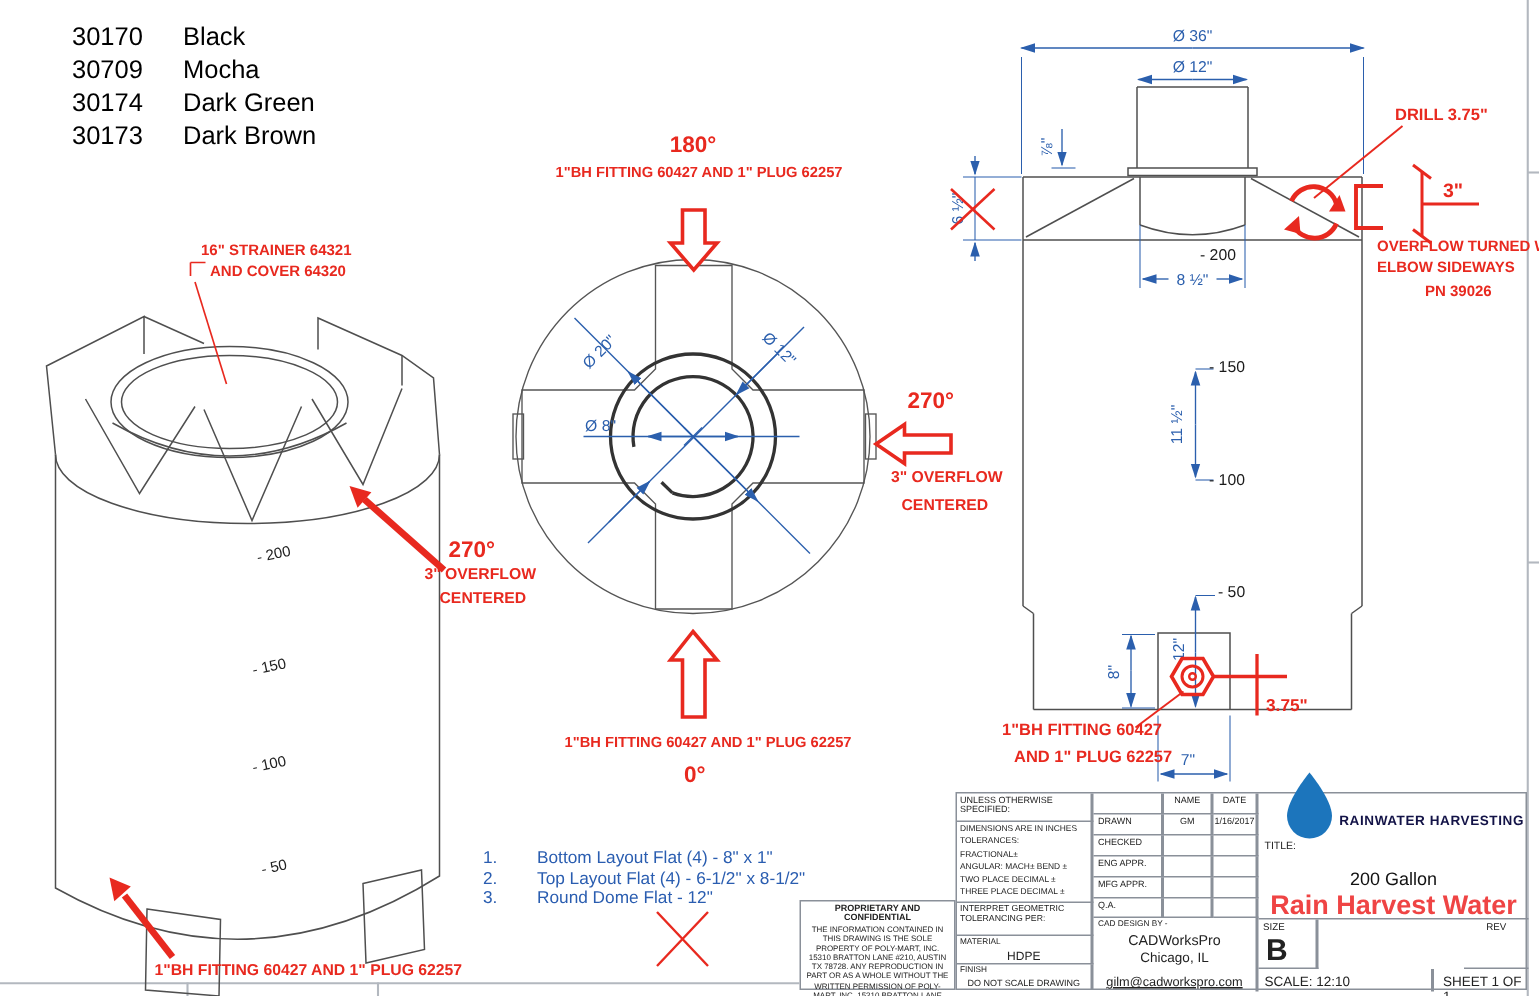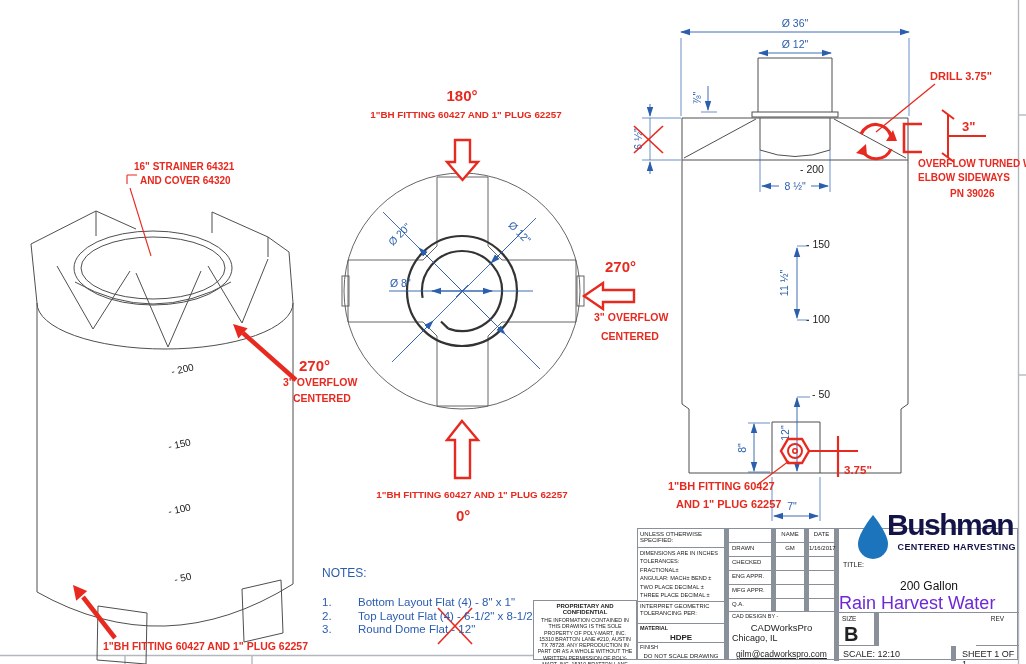--- a/index.html
+++ b/index.html
@@ -18,58 +18,76 @@
   .note-row{display:flex;height:13.5px;line-height:13.5px;}
   .note-num{width:36px;}
   
   .tb{position:absolute;left:533px;top:528px;width:485px;height:132px;font-size:6px;color:#222;}
   .tb .cell{position:absolute;box-sizing:border-box;border-color:#8a9099;}
   .prop{position:absolute;left:0;top:72px;width:104px;height:60px;border:1px solid #8a9099;
         box-sizing:border-box;padding:2px 3px;background:#fff;}
   .prop-title{font-size:6px;font-weight:bold;text-align:center;margin-bottom:2px;}
   .prop-body{font-size:5.3px;line-height:6.3px;text-align:center;}
   .main-tb{position:absolute;left:104px;top:0;width:381px;height:132px;border:1px solid #8a9099;box-sizing:border-box;}
-  .bb{border-bottom:1px solid #8a9099;} .br{border-right:5px solid #f97316;}
+  .bb{border-bottom:1px solid #8a9099;} .br{border-right:2px solid #f97316;}
   .spec-head{left:0;top:0;width:91px;height:19px;padding:2px 2px;}
   .spec-tol{left:0;top:19px;width:91px;height:54px;padding:1px 2px;font-size:5.6px;line-height:8.4px;}
   .spec-int{left:0;top:73px;width:91px;height:22px;padding:1px 2px;font-size:5.8px;line-height:7px;}
-  .spec-mat{left:0;top:95px;width:91px;height:19px;padding:1px 2px;font-size:5.5px;font-weight:bold;}
+  .spec-mat{left:0;top:95px;width:91px;height:19px;padding:1px 2px;font-size:5.5px;}
   .spec-fin{left:0;top:114px;width:91px;height:17px;padding:1px 2px;font-size:5.5px;}
   .mat-val{text-align:center;font-size:8px;margin-top:2px;}
   .dns{position:absolute;left:0;bottom:1px;width:100%;text-align:center;font-size:6px;}
   .ap-label{left:91px;width:47px;height:14px;padding:2px 0 0 3px;}
   .ap-name{left:138px;width:33px;height:14px;text-align:center;padding-top:2px;}
   .ap-date{left:171px;width:30px;height:14px;text-align:center;padding-top:2px;}
   .cad{left:91px;top:83px;width:110px;height:49px;padding:1px 3px;}
   .cad-co{text-align:center;font-size:9.5px;margin-top:3px;}
-  .cad-city{text-align:left;font-size:9px;}
+  .cad-city{text-align:center;font-size:9px;}
   .cad-email{text-align:center;font-size:8.5px;margin-top:6px;text-decoration:underline;}
   .cC{left:201px;width:180px;}
   .title-area{top:0;height:84px;}
   .title-label{position:absolute;left:4px;top:32px;font-size:7px;}
   .prod1{position:absolute;left:0;top:50px;width:100%;text-align:center;font-size:12px;color:#111;}
-  .prod2{position:absolute;left:0;top:64px;width:100%;text-align:left;font-size:18px;font-weight:normal;color:#6d28d9;}
+  .prod2{position:absolute;left:0;top:64px;width:100%;text-align:center;font-size:18px;font-weight:bold;color:#ef4444;}
   .size-cell{left:201px;top:84px;width:40px;height:33px;padding:2px 0 0 3px;font-size:6.5px;}
   .size-val{font-size:20px;font-weight:bold;margin:1px 0 0 2px;}
   .dwg-cell{left:241px;top:84px;width:97px;height:33px;padding:2px 0 0 3px;font-size:6.5px;}
   .dwg-val{font-size:19px;font-weight:bold;text-align:center;margin-top:0px;}
   .rev-cell{left:338px;top:84px;width:43px;height:33px;padding:2px 0 0 0;font-size:6.5px;text-align:center;}
   .scale-cell{left:201px;top:117px;width:117px;height:15px;padding:3px 0 0 4px;font-size:9px;}
   .sheet-cell{left:318px;top:117px;width:63px;height:15px;padding:3px 0 0 6px;font-size:9px;}
   
   .logo{position:absolute;left:853px;top:512px;width:165px;height:52px;}
   .logo-name{position:absolute;left:34px;top:-4px;font-size:30px;font-weight:bold;color:#131347;letter-spacing:-1.5px;}
   .logo-drop{position:absolute;left:2px;top:2px;}
   .logo-tag{position:absolute;right:2px;top:30px;font-size:9px;font-weight:bold;color:#131347;letter-spacing:.4px;}
 </style>
 </head>
 <body>
 
 <div id="sheet">
 
+  <div class="color-list">
+    <div class="color-row">
+        <span class="color-code">30170</span>
+        <span>Black</span>
+      </div>
+    <div class="color-row">
+        <span class="color-code">30709</span>
+        <span>Mocha</span>
+      </div>
+    <div class="color-row">
+        <span class="color-code">30174</span>
+        <span>Dark Green</span>
+      </div>
+    <div class="color-row">
+        <span class="color-code">30173</span>
+        <span>Dark Brown</span>
+      </div>
+  </div>
 
   <svg id="drawing" width="1026" height="664" viewBox="0 0 1026 664">
     <defs>
       <marker id="mb" markerWidth="10" markerHeight="8" refX="9" refY="4" orient="auto" markerUnits="userSpaceOnUse">
         <path d="M0,0.8 L10,4 L0,7.2 Z" fill="#2b5fad"></path>
       </marker>
     </defs>
 
     <g stroke="#b3b8bf" stroke-width="1.4">
       <line x1="0" y1="655.5" x2="533" y2="655.5"></line>
@@ -266,21 +284,20 @@
       <line x1="634" y1="153" x2="663" y2="126" stroke="#e8291f" stroke-width="1.7"></line>
     </g>
 
     <g stroke="#e8291f" stroke-width="1.6">
       <line x1="438" y1="608" x2="472" y2="644"></line>
       <line x1="438" y1="644" x2="472" y2="608"></line>
     </g>
   </svg>
 
   <div class="notes">
-    <div class="notes-title">NOTES:</div>
     <div class="note-row">
         <span class="note-num">1.</span>
         <span>Bottom Layout Flat (4) - 8" x 1"</span>
       </div>
     <div class="note-row">
         <span class="note-num">2.</span>
         <span>Top Layout Flat (4) - 6-1/2" x 8-1/2"</span>
       </div>
     <div class="note-row">
         <span class="note-num">3.</span>
@@ -351,17 +368,16 @@
       <div class="cell rev-cell bb">REV</div>
       <div class="cell scale-cell br">SCALE: 12:10</div>
       <div class="cell sheet-cell">SHEET 1 OF 1</div>
     </div>
   </div>
 
   <div class="logo">
     <svg class="logo-drop" width="36" height="46" viewBox="0 0 36 46">
       <path d="M18,1 C18,1 3,19 3,30 a15,15 0 0 0 30,0 C33,19 18,1 18,1 Z" fill="#1c75bc"></path>
     </svg>
-    <span class="logo-name">Bushman</span>
-    <span class="logo-tag">CENTERED HARVESTING</span>
+    <span class="logo-tag">RAINWATER HARVESTING</span>
   </div>
 
 </div>
 
 </body></html>

